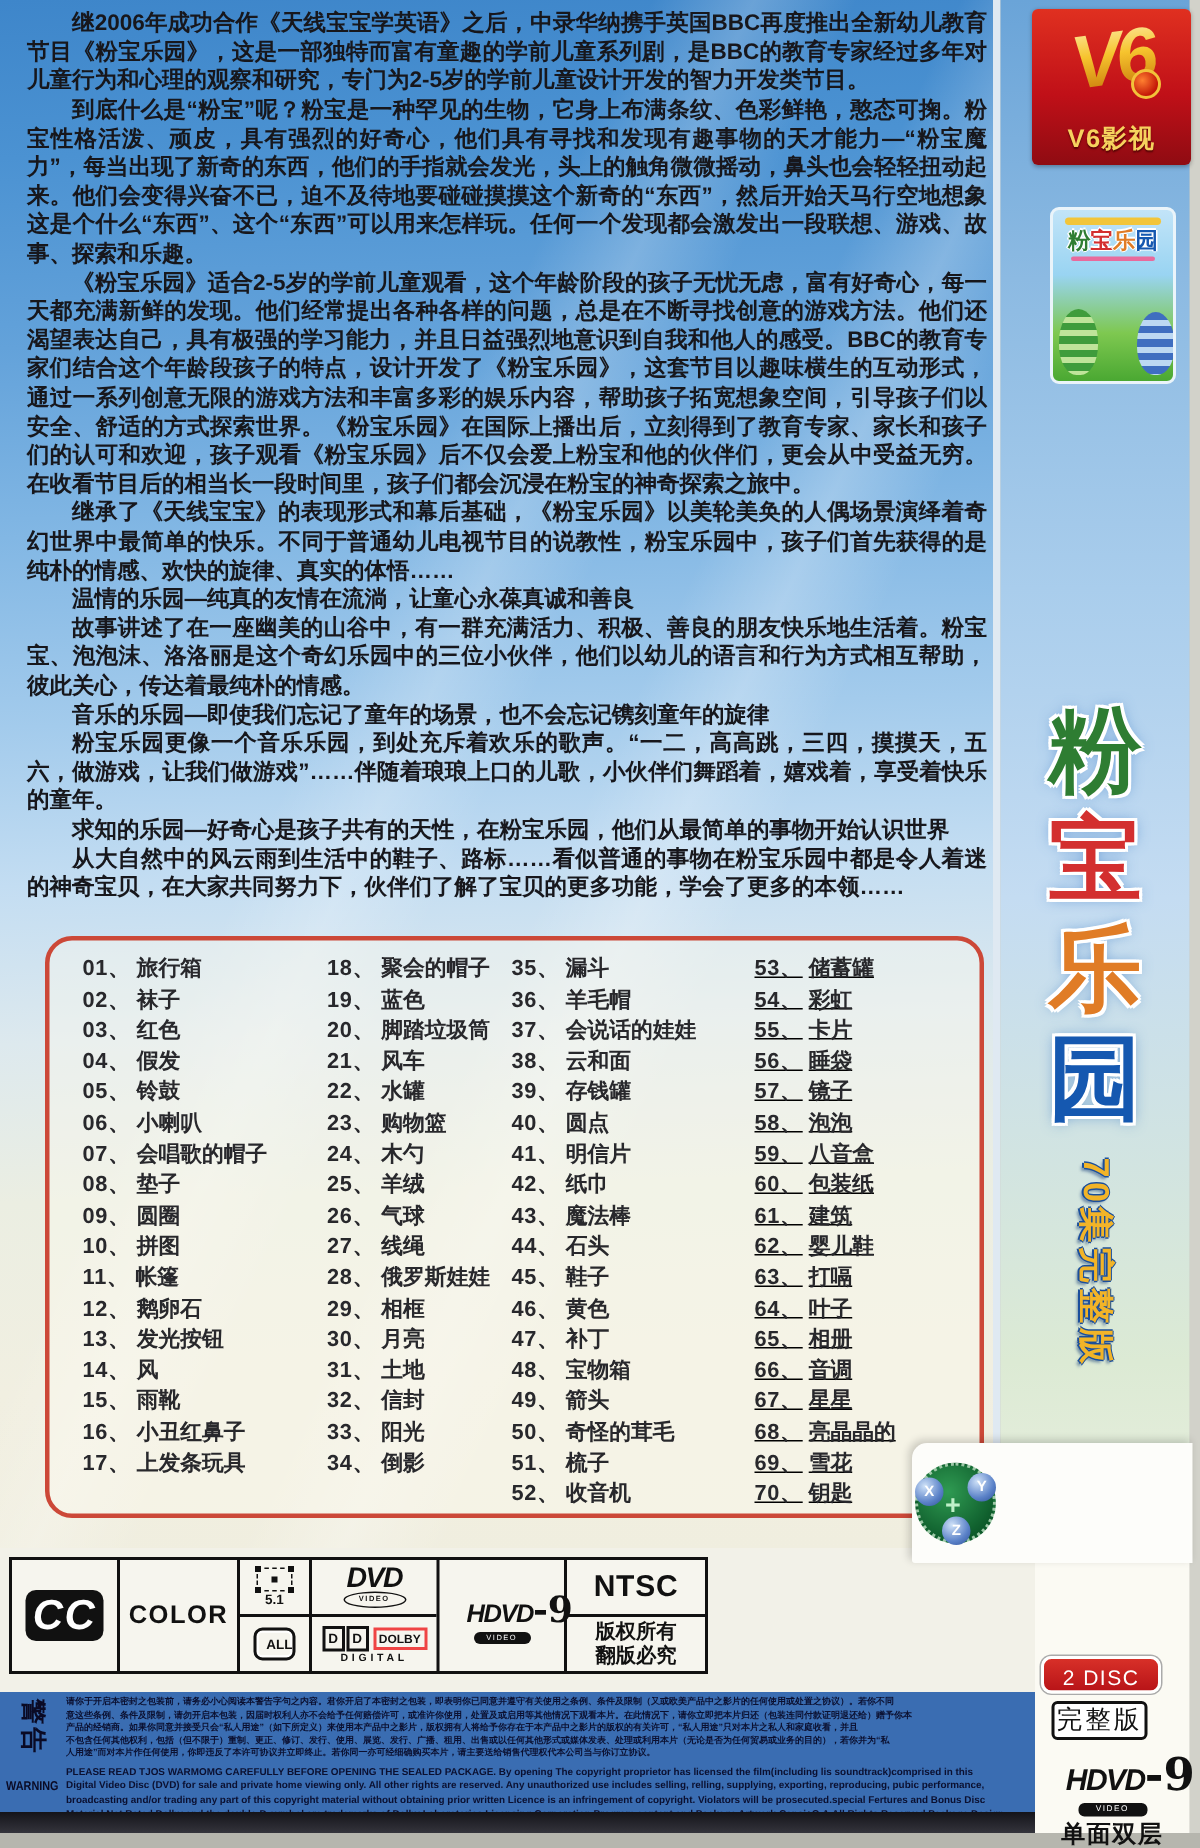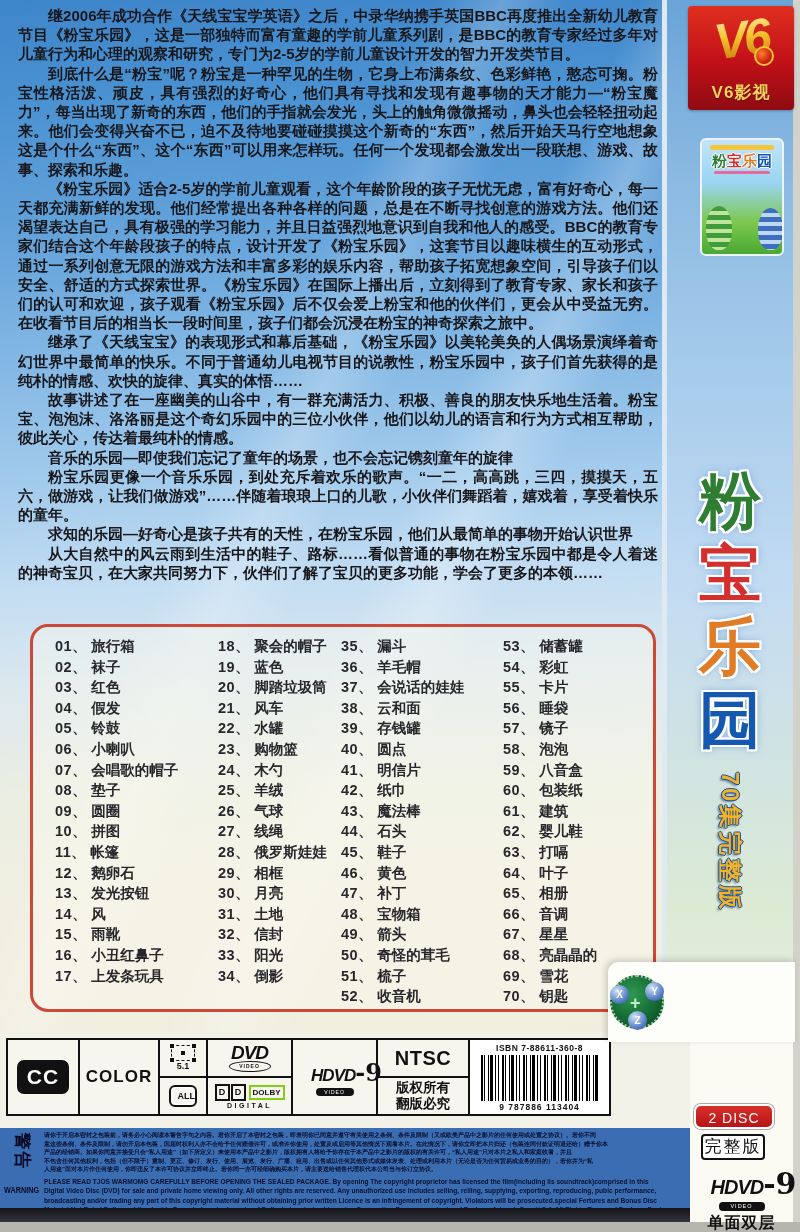--- a/index.html
+++ b/index.html
@@ -37,21 +37,21 @@
     position:absolute;left:30px;top:624px;width:626px;height:388px;
     border:3px solid #cc4838;border-radius:18px;
     background:rgba(250,248,238,.45);
     box-sizing:border-box;z-index:2;
     display:flex;flex-direction:row;padding:9px 6px 6px 22px;
   }
   .ep-col{display:flex;flex-direction:column;}
   .ep-col1{width:163px;}
   .ep-col2{width:123px;}
   .ep-col3{width:162px;}
-  .ep-col4{width:140px;}
+  .ep-col4{width:140px;text-decoration:underline;}
   .ep-row{height:20.6px;line-height:20.6px;white-space:nowrap;
     font-size:14.5px;font-weight:bold;color:#28282c;}
   .ep-num{margin-right:4px;letter-spacing:.5px;}
 
   
   .sidebar{
     position:absolute;left:667px;top:0;width:126px;height:1032px;
     background:linear-gradient(180deg,#6aa4d8 0%,#8cbae2 18%,#a9cdec 38%,#c4dcf2 58%,#dcead4 88%,#e9efe0 100%);
   }
   .v6-box{
@@ -142,21 +142,21 @@
   .bottom-panel{position:absolute;left:0;top:1032px;width:690px;height:96px;background:#f2f1e8;}
   .tech-table{
     position:absolute;left:6px;top:1038px;height:78px;z-index:2;
     display:flex;border:2px solid #111;background:#f6f5ee;box-sizing:border-box;
   }
   .cell{border-right:2px solid #111;display:flex;flex-direction:column;
     align-items:center;justify-content:center;box-sizing:border-box;}
   .cell:last-child{border-right:none;}
   .c-cc{width:72px;}
   .cc-badge{width:52px;height:34px;background:#111;border-radius:7px;color:#fff;
-    font-size:21px;font-weight:900;text-align:center;line-height:34px;letter-spacing:1px;}
+    font-size:28px;font-weight:900;text-align:center;line-height:34px;letter-spacing:1px;font-style:italic;}
   .c-aspect{width:79px;}
   .aspect-ratio{border:2px solid #111;border-radius:8px;padding:1px 8px;
     font-size:12px;font-weight:bold;color:#111;}
   .aspect-label{margin-top:3px;font-size:6.5px;font-weight:bold;color:#111;
     text-align:center;line-height:8px;letter-spacing:.3px;}
   .c-color{width:80px;font-size:17px;font-weight:900;color:#111;letter-spacing:1px;}
   .c-split{padding:0;}
   .c-audio{width:48px;}
   .sub{flex:1;width:100%;display:flex;flex-direction:column;align-items:center;justify-content:center;box-sizing:border-box;}
   .sub-top{border-bottom:2px solid #111;}
@@ -172,21 +172,21 @@
     font-size:9px;font-weight:900;color:#111;text-align:right;line-height:18px;
     box-shadow:0 0 0 1.5px #fff inset;}
   .c-dvd{width:85px;}
   .dvd-logo{font-size:19px;line-height:17px;font-weight:900;font-style:italic;color:#111;letter-spacing:-1px;}
   .dvd-video{width:40px;height:9px;border:1.5px solid #111;border-radius:50%;
     font-size:5px;font-weight:bold;color:#111;text-align:center;line-height:9px;letter-spacing:1px;}
   .dolby{display:flex;align-items:center;gap:3px;}
   .dd{display:flex;gap:1px;}
   .dd span{display:inline-block;width:11px;height:13px;border:2px solid #111;
     font-size:9px;font-weight:900;color:#111;text-align:center;line-height:13px;}
-  .dolby-word{border:2px solid #84cc16;padding:0 2px;font-size:8px;font-weight:900;color:#111;line-height:11px;}
+  .dolby-word{border:2px solid #ef4444;padding:0 2px;font-size:8px;font-weight:900;color:#111;line-height:11px;}
   .digital-word{font-size:7px;font-weight:bold;color:#111;letter-spacing:2.5px;margin-top:1px;}
   .c-hdvd{width:85px;}
   .hdvd-row{display:flex;align-items:baseline;margin-left:24px;}
   .hdvd-word{font-size:17px;font-weight:900;font-style:italic;color:#111;letter-spacing:-1px;}
   .hdvd-suffix{font-size:24px;font-weight:bold;font-family:"DejaVu Serif",serif;color:#111;}
   .hdvd-video-pill{width:38px;height:8px;background:#111;border-radius:4px;
     font-size:5px;color:#fff;text-align:center;line-height:8px;letter-spacing:1px;margin-top:1px;}
   .c-ntsc{width:92px;}
   .ntsc-word{font-size:20px;font-weight:900;color:#111;letter-spacing:.5px;}
   .copyright{font-size:13.5px;line-height:16px;font-weight:bold;color:#111;text-align:center;}
@@ -238,20 +238,21 @@
 
 <div class="main-sky"></div>
 <div class="gap-col"></div>
 <div class="edge-col"></div>
 
 <div class="intro">
     <p class="intro-p">继2006年成功合作《天线宝宝学英语》之后，中录华纳携手英国BBC再度推出全新幼儿教育节目《粉宝乐园》，这是一部独特而富有童趣的学前儿童系列剧，是BBC的教育专家经过多年对儿童行为和心理的观察和研究，专门为2-5岁的学前儿童设计开发的智力开发类节目。</p>
     <p class="intro-p">到底什么是“粉宝”呢？粉宝是一种罕见的生物，它身上布满条纹、色彩鲜艳，憨态可掬。粉宝性格活泼、顽皮，具有强烈的好奇心，他们具有寻找和发现有趣事物的天才能力—“粉宝魔力”，每当出现了新奇的东西，他们的手指就会发光，头上的触角微微摇动，鼻头也会轻轻扭动起来。他们会变得兴奋不已，迫不及待地要碰碰摸摸这个新奇的“东西”，然后开始天马行空地想象这是个什么“东西”、这个“东西”可以用来怎样玩。任何一个发现都会激发出一段联想、游戏、故事、探索和乐趣。</p>
     <p class="intro-p">《粉宝乐园》适合2-5岁的学前儿童观看，这个年龄阶段的孩子无忧无虑，富有好奇心，每一天都充满新鲜的发现。他们经常提出各种各样的问题，总是在不断寻找创意的游戏方法。他们还渴望表达自己，具有极强的学习能力，并且日益强烈地意识到自我和他人的感受。BBC的教育专家们结合这个年龄段孩子的特点，设计开发了《粉宝乐园》，这套节目以趣味横生的互动形式，通过一系列创意无限的游戏方法和丰富多彩的娱乐内容，帮助孩子拓宽想象空间，引导孩子们以安全、舒适的方式探索世界。《粉宝乐园》在国际上播出后，立刻得到了教育专家、家长和孩子们的认可和欢迎，孩子观看《粉宝乐园》后不仅会爱上粉宝和他的伙伴们，更会从中受益无穷。在收看节目后的相当长一段时间里，孩子们都会沉浸在粉宝的神奇探索之旅中。</p>
     <p class="intro-p">继承了《天线宝宝》的表现形式和幕后基础，《粉宝乐园》以美轮美奂的人偶场景演绎着奇幻世界中最简单的快乐。不同于普通幼儿电视节目的说教性，粉宝乐园中，孩子们首先获得的是纯朴的情感、欢快的旋律、真实的体悟……</p>
+    <p class="intro-p">温情的乐园—纯真的友情在流淌，让童心永葆真诚和善良</p>
     <p class="intro-p">故事讲述了在一座幽美的山谷中，有一群充满活力、积极、善良的朋友快乐地生活着。粉宝宝、泡泡沫、洛洛丽是这个奇幻乐园中的三位小伙伴，他们以幼儿的语言和行为方式相互帮助，彼此关心，传达着最纯朴的情感。</p>
     <p class="intro-p">音乐的乐园—即使我们忘记了童年的场景，也不会忘记镌刻童年的旋律</p>
     <p class="intro-p">粉宝乐园更像一个音乐乐园，到处充斥着欢乐的歌声。“一二，高高跳，三四，摸摸天，五六，做游戏，让我们做游戏”……伴随着琅琅上口的儿歌，小伙伴们舞蹈着，嬉戏着，享受着快乐的童年。</p>
     <p class="intro-p">求知的乐园—好奇心是孩子共有的天性，在粉宝乐园，他们从最简单的事物开始认识世界</p>
     <p class="intro-p">从大自然中的风云雨到生活中的鞋子、路标……看似普通的事物在粉宝乐园中都是令人着迷的神奇宝贝，在大家共同努力下，伙伴们了解了宝贝的更多功能，学会了更多的本领……</p>
   </div>
 
 <div class="ep-box">
   <div class="ep-col ep-col1">
       <div class="ep-row"><span class="ep-num">01、</span><span class="ep-title">旅行箱</span></div>
@@ -424,25 +425,20 @@
   </div>
   <div class="cell c-ntsc c-split">
     <div class="sub sub-top">
       <span class="ntsc-word">NTSC</span>
     </div>
     <div class="sub">
       <span class="copyright">版权所有</span>
       <span class="copyright">翻版必究</span>
     </div>
   </div>
-  <div class="cell c-barcode">
-    <span class="isbn-top">ISBN 7-88611-360-8</span>
-    <span class="bars"></span>
-    <span class="isbn-bottom">9  787886  113404</span>
-  </div>
 </div>
 
 <div class="right-panel">
   <span class="disc-badge">2 DISC</span>
   <span class="edition-badge">完整版</span>
   <span class="rp-hdvd">
     <span class="hdvd-row">
       <span class="hdvd-word">HDVD</span>
       <span class="hdvd-suffix">-9</span>
     </span>

